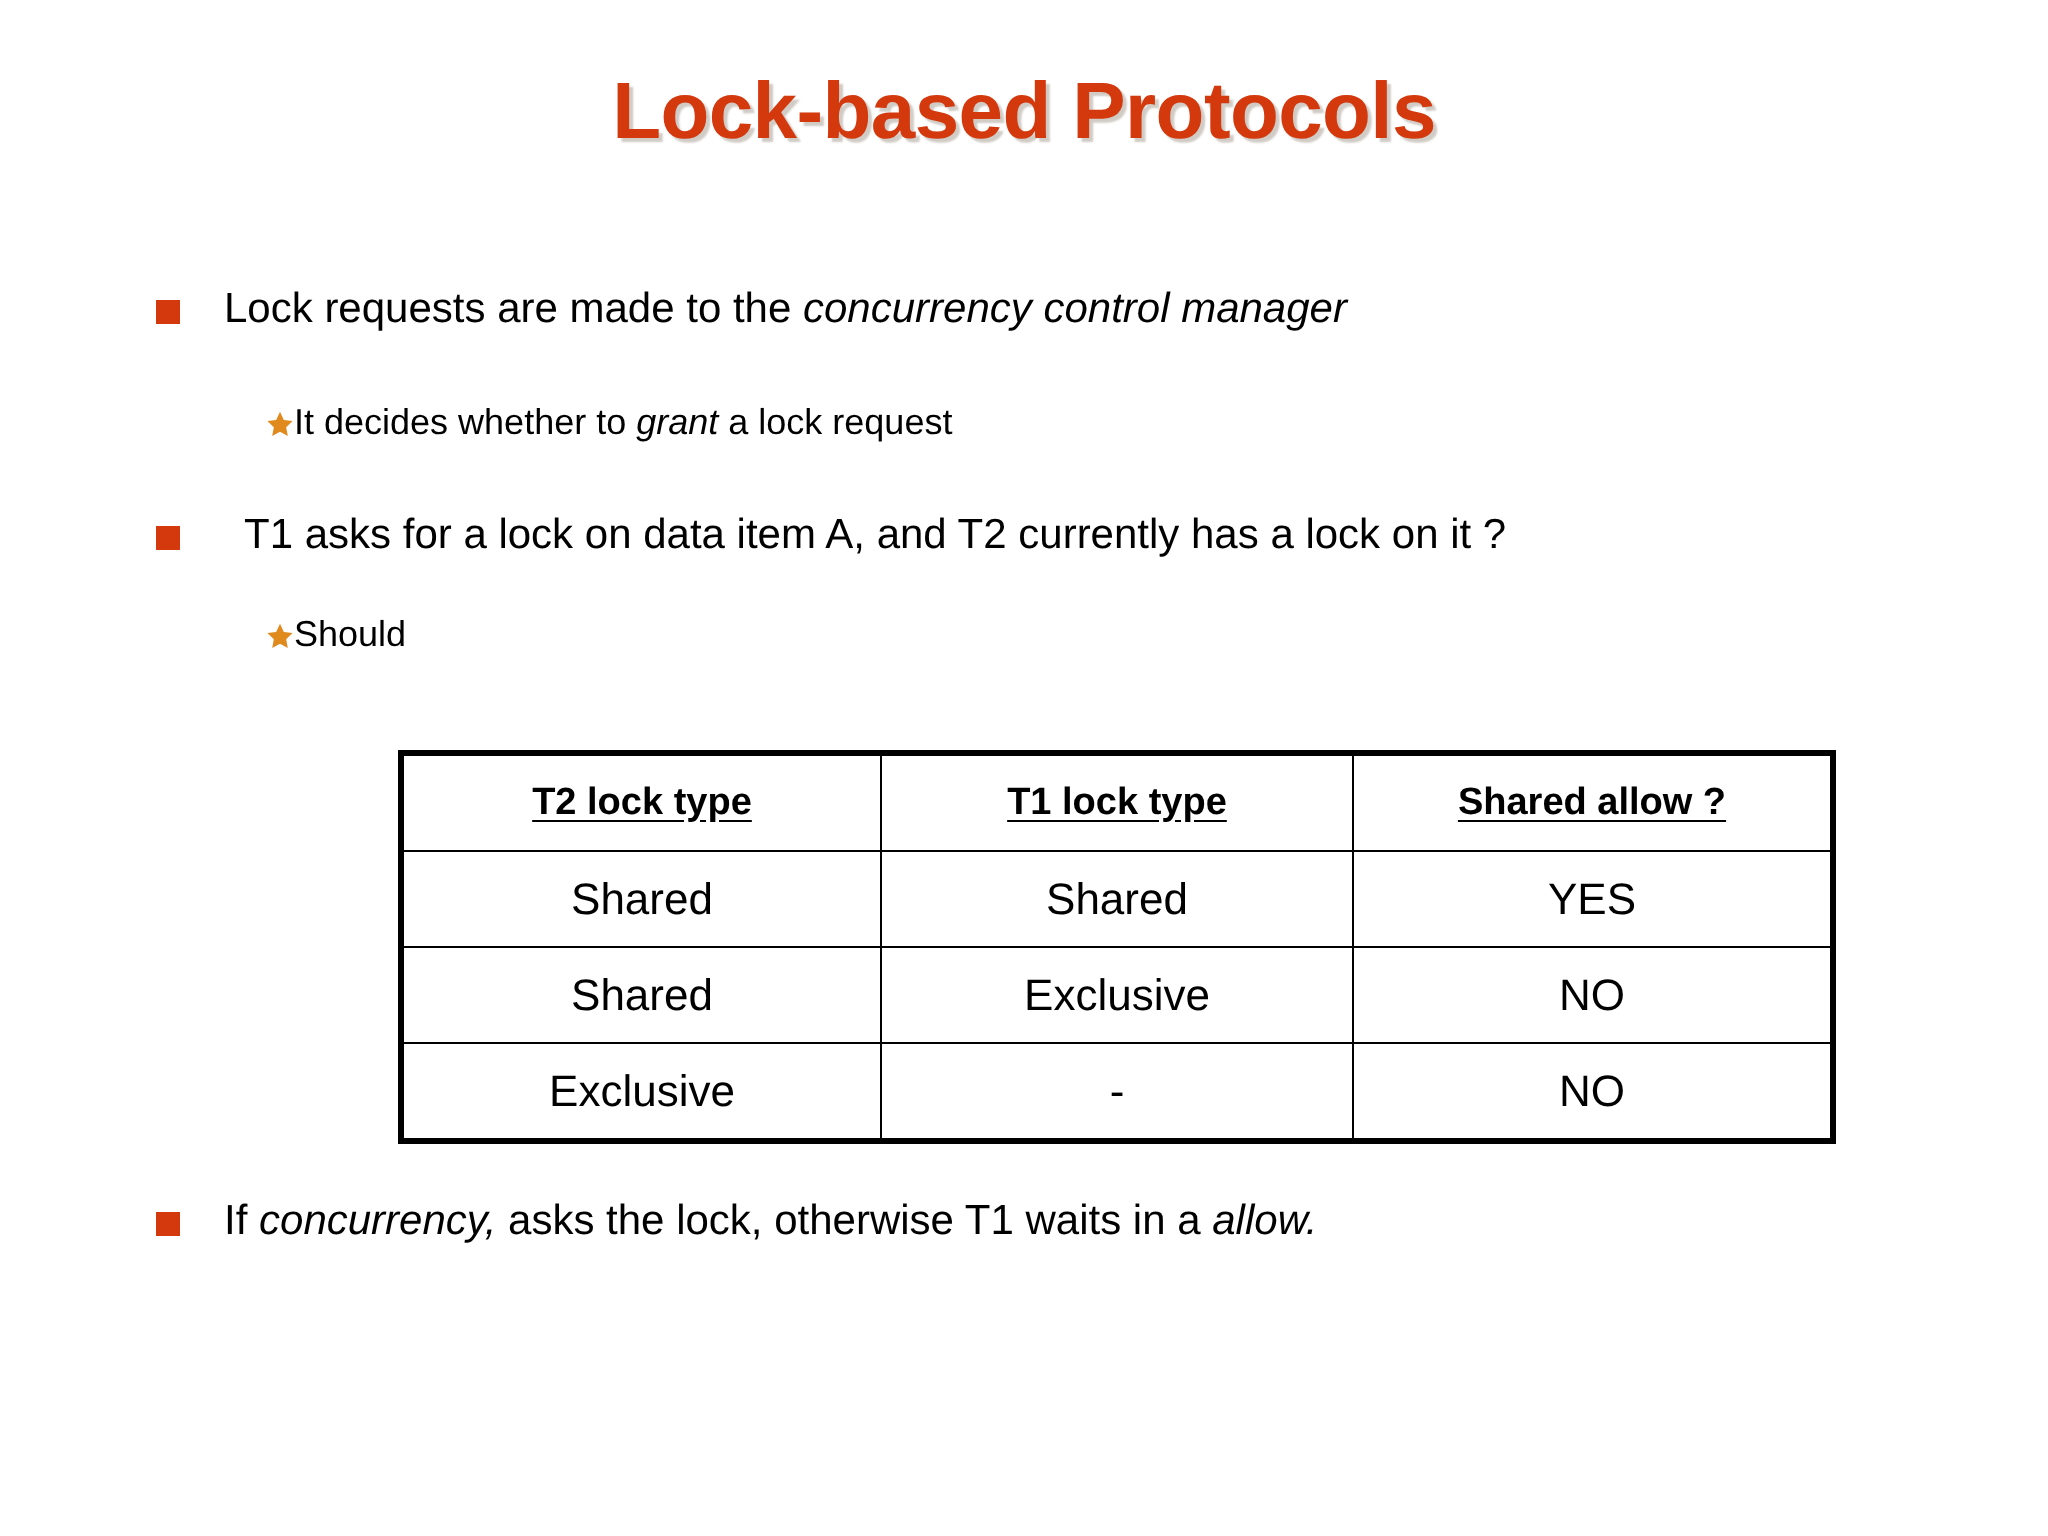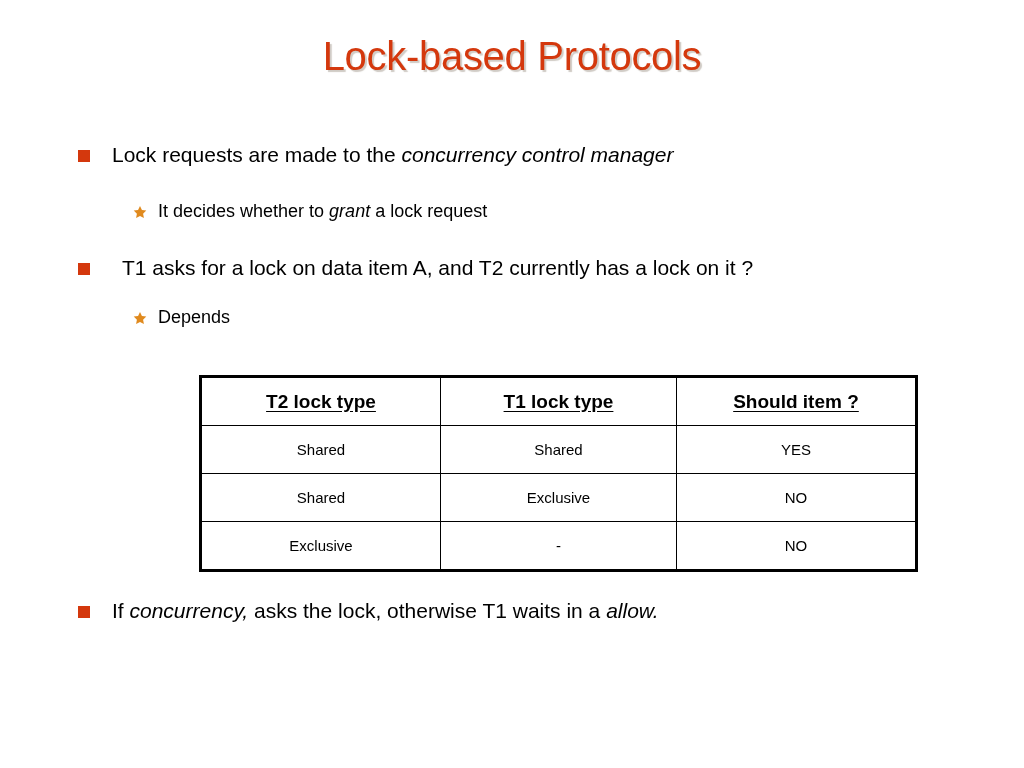--- a/index.html
+++ b/index.html
@@ -18,21 +18,21 @@
   }
 
   
   #slide-title {
     position: absolute;
     left: 0;
     top: 34px;
     width: 1024px;
     text-align: center;
     font-size: 40px;
-    font-weight: normal;
+    font-weight: bold;
     color: #D4380D;
     letter-spacing: -0.3px;
     text-shadow: 2px 2px 1px rgba(170,160,150,0.55);
     white-space: nowrap;
   }
 
   
   .bullet-row {
     position: absolute;
     display: flex;
@@ -69,39 +69,38 @@
     color: #E08A1E;
     line-height: 14px;
     font-size: 17px;
     display: block;
   }
   .star svg { display: block; }
   .sub-text {
     font-size: 18px;
     line-height: 25px;
     color: #000;
-    margin-left: 11px;
   }
   .sub-text i { font-style: italic; }
 
   
   #lock-table {
     position: absolute;
     left: 199px;
     top: 375px;
     width: 711px;
     border-collapse: collapse;
     border: 3px solid #000;
     background: #fff;
     table-layout: fixed;
   }
   #lock-table td {
     border: 1px solid #000;
     text-align: center;
-    font-size: 15px;
+    font-size: 22px;
     color: #000;
     padding: 0;
     height: 47px;
     vertical-align: middle;
   }
   #lock-table tr.header-row td {
     font-weight: bold;
     font-size: 19px;
   }
   #lock-table tr.header-row td span {
@@ -135,29 +134,29 @@
   <span class="bullet-sq"></span>
   <span class="bullet-text"><span>T1 asks for a lock on data item A, and T2 currently has a lock on it ?</span></span>
 </div>
 
 <div class="sub-row" style="left:133px; top:305px;">
   <span class="star">
     <svg width="14" height="14" viewBox="0 0 24 24" aria-hidden="true">
       <path fill="#E08A1E" d="M12 1.6l3.3 6.9 7.5 1-5.5 5.3 1.4 7.5L12 18.7 5.3 22.3l1.4-7.5L1.2 9.5l7.5-1z"></path>
     </svg>
   </span>
-  <span class="sub-text"><span>Depends</span></span>
+  <span class="sub-text"><span>Should</span></span>
 </div>
 
 <table id="lock-table">
   <tbody>
       <tr class="header-row">
     <td class="col-a"><span>T2 lock type</span></td>
     <td class="col-b"><span>T1 lock type</span></td>
-    <td class="col-c"><span>Should item ?</span></td>
+    <td class="col-c"><span>Shared allow ?</span></td>
   </tr>
   <tr>
     <td>Shared</td>
     <td>Shared</td>
     <td>YES</td>
   </tr>
   <tr>
     <td>Shared</td>
     <td>Exclusive</td>
     <td>NO</td>

